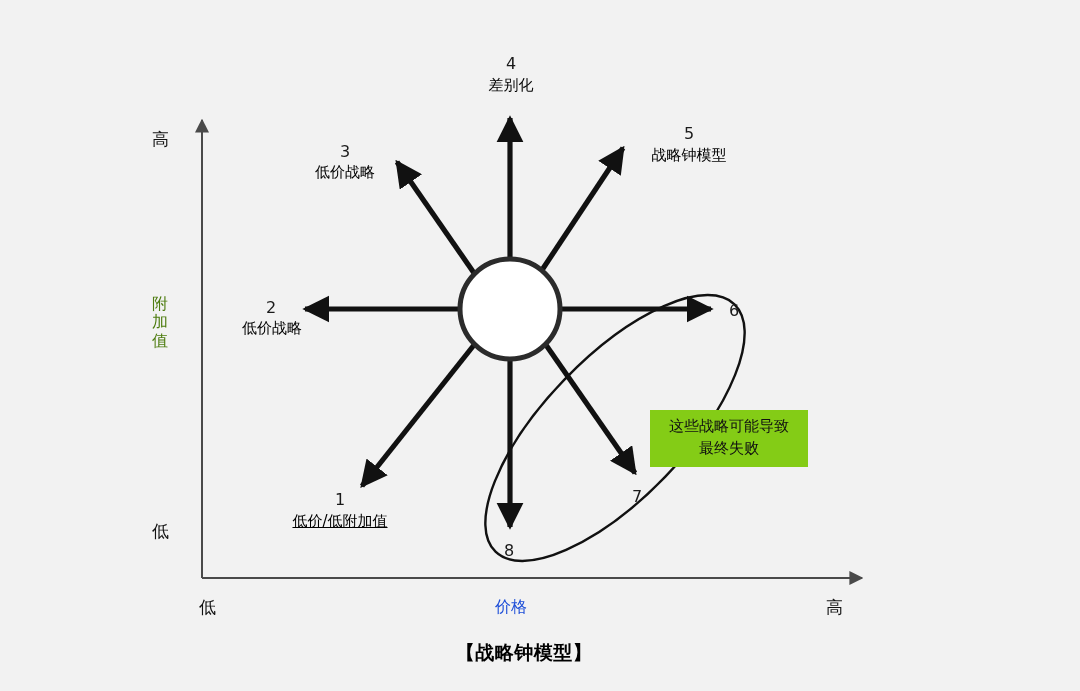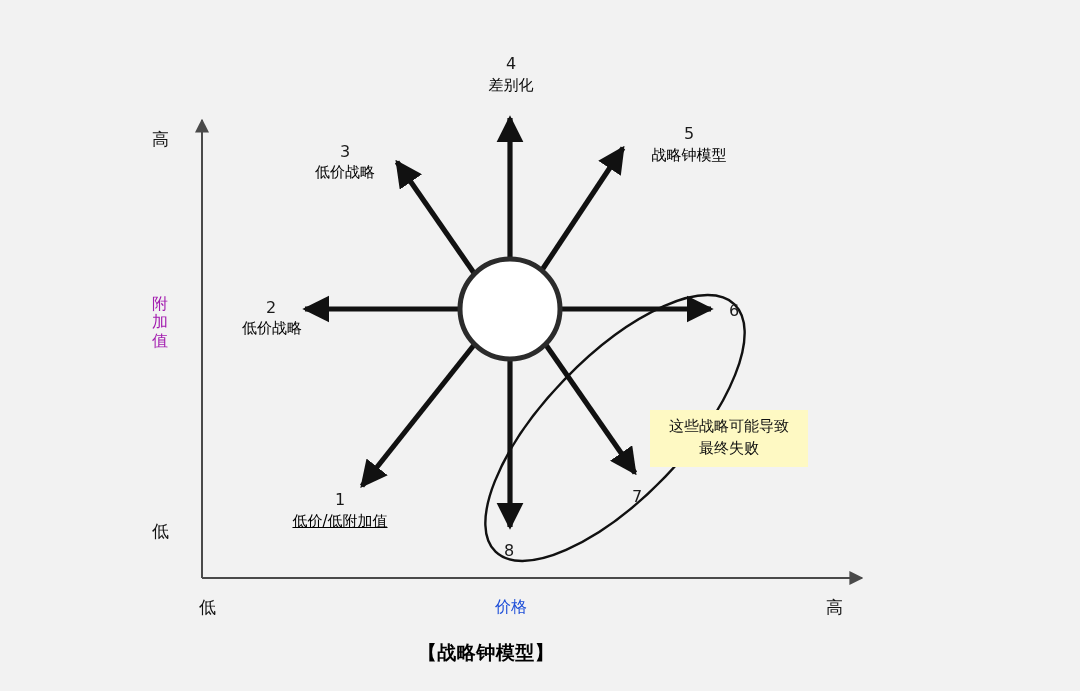--- a/index.html
+++ b/index.html
@@ -52,35 +52,35 @@
     color: #111111;
   }
   .axis-title {
     font-size: 16px;
     font-weight: 400;
     color: #1d4ed8;
   }
   .axis-title-vert {
     font-size: 16px;
     font-weight: 400;
-    color: #a21caf;
+    color: #4d7c0f;
     line-height: 1.15;
     text-align: center;
     white-space: normal;
     width: 20px;
   }
   .chart-title {
     font-size: 19px;
     font-weight: bold;
     color: #000000;
     letter-spacing: 0.5px;
   }
   .callout {
     position: absolute;
-    background: #fef9c3;
+    background: #84cc16;
     text-align: center;
     font-size: 15px;
     line-height: 1.45;
     color: #111111;
     padding: 6px 14px 7px 14px;
     box-sizing: border-box;
   }
   .ctr {
     transform: translateX(-50%);
   }
@@ -154,15 +154,15 @@
 
   <div class="txt num" style="left:632px; top:487px;">7</div>
 
   <div class="txt num" style="left:504px; top:541px;">8</div>
 
   <div class="callout" style="left:650px; top:410px; width:158px;">
     <div>这些战略可能导致</div>
     <div>最终失败</div>
   </div>
 
-  <div class="txt chart-title ctr" style="left:486px; top:641px;">【战略钟模型】</div>
+  <div class="txt chart-title ctr" style="left:524px; top:641px;">【战略钟模型】</div>
 
 </div>
 
 </body></html>

